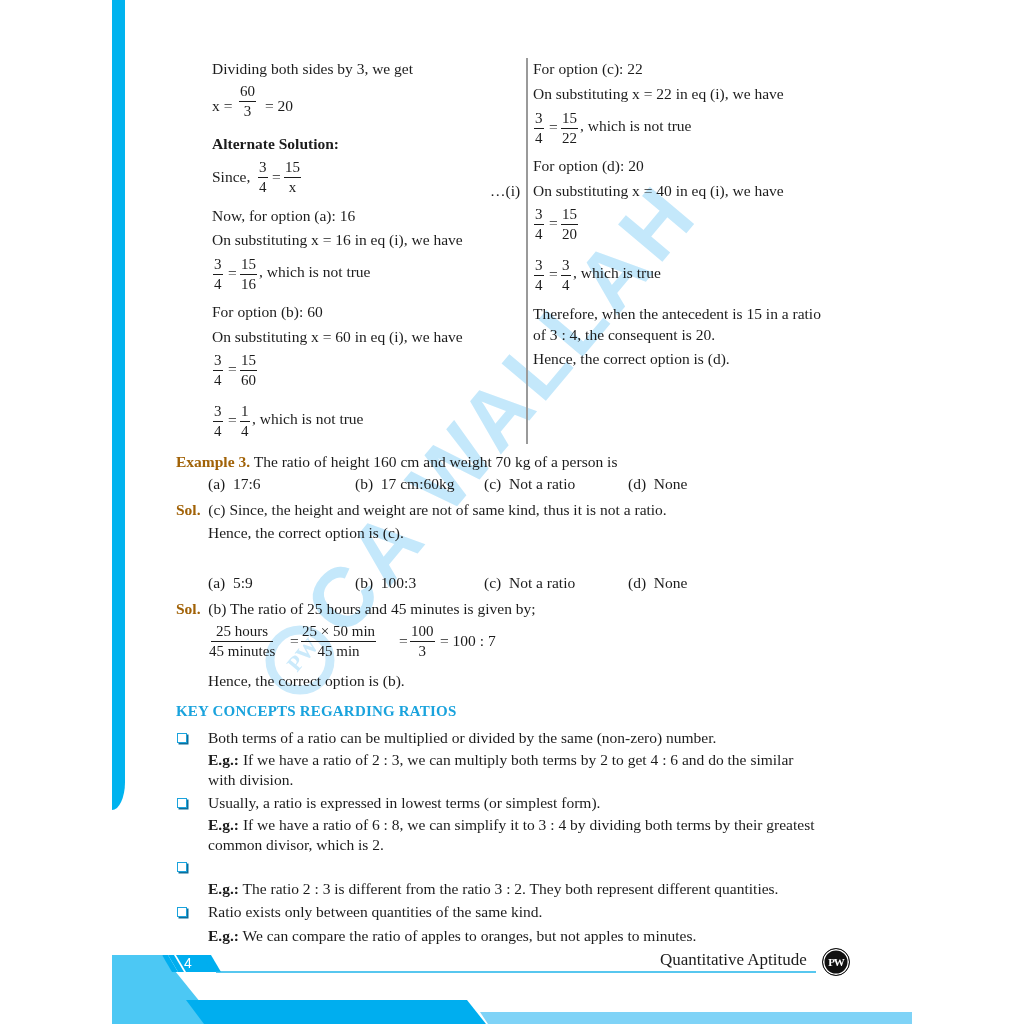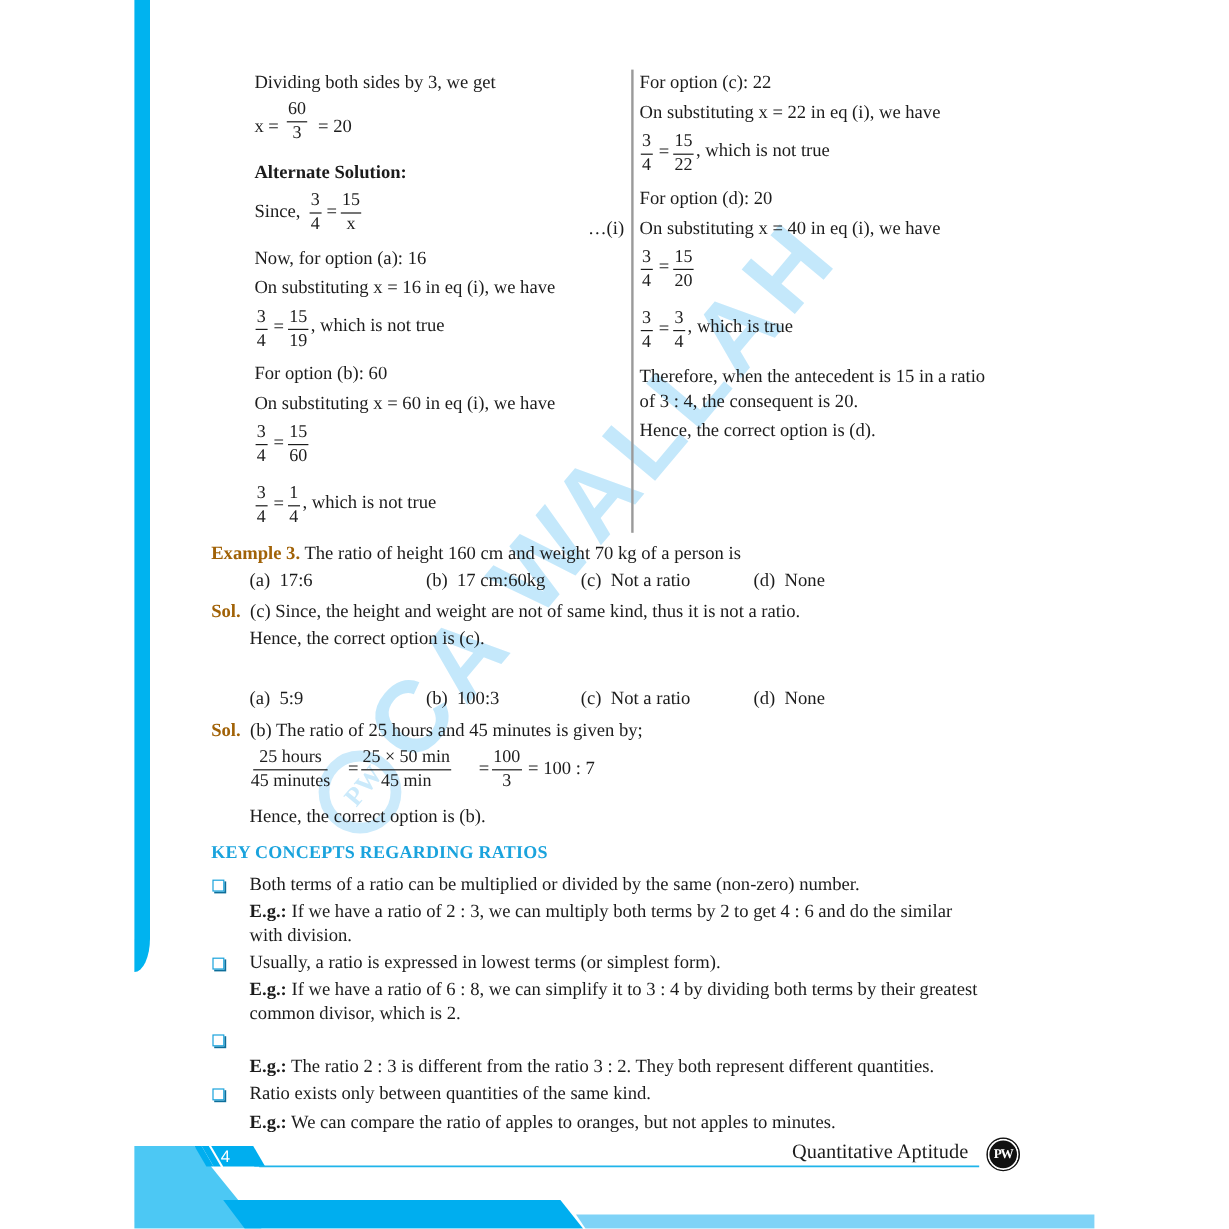--- a/index.html
+++ b/index.html
@@ -85,21 +85,21 @@
   <div class="txt" style="left:212px;top:207px">Now, for option (a): 16</div>
   <div class="txt" style="left:212px;top:231px">On substituting x = 16 in eq (i), we have</div>
 
   <div class="frac" style="left:213px;top:256px">
     <span class="num">3</span>
     <span class="den">4</span>
   </div>
   <div class="txt" style="left:228px;top:264px">=</div>
   <div class="frac" style="left:240px;top:256px">
     <span class="num">15</span>
-    <span class="den">19</span>
+    <span class="den">16</span>
   </div>
   <div class="txt" style="left:259px;top:263px">, which is not true</div>
 
   <div class="txt" style="left:212px;top:303px">For option (b): 60</div>
   <div class="txt" style="left:212px;top:328px">On substituting x = 60 in eq (i), we have</div>
 
   <div class="frac" style="left:213px;top:352px">
     <span class="num">3</span>
     <span class="den">4</span>
   </div>

